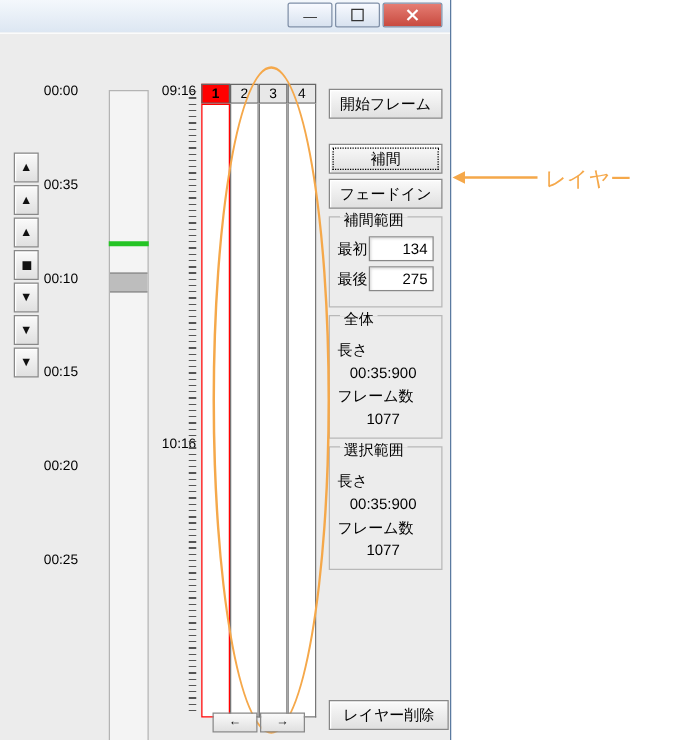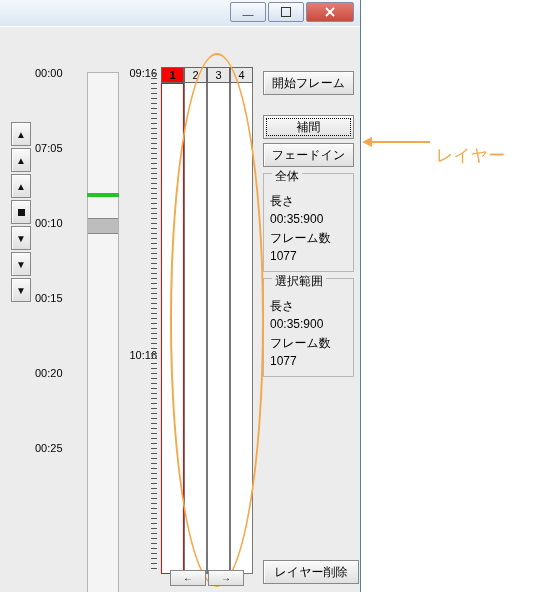--- a/index.html
+++ b/index.html
@@ -2,21 +2,21 @@
 <html><head>
 <meta charset="utf-8">
 <style>
 html,body{margin:0;padding:0;font-family:"MS UI Gothic","Meiryo",sans-serif;font-size:12px;background:#fff}
 .canvas{position:relative;width:559px;height:592px;background:#fff;overflow:hidden}
 
 
 .annotation-ellipse{position:absolute;left:170px;top:53px;width:90px;height:530px;border:2px solid #f5a84a;border-radius:50%/50%;pointer-events:none;z-index:50}
 .annotation-arrow{position:absolute;left:370px;top:141px;width:60px;height:2px;background:#f5a84a;z-index:50}
 .annotation-arrow::before{content:"";position:absolute;left:-8px;top:-4px;border-right:10px solid #f5a84a;border-top:5px solid transparent;border-bottom:5px solid transparent}
-.annotation-label{position:absolute;left:436px;top:144px;font-size:17px;color:#f5a84a;z-index:50}
+.annotation-label{position:absolute;left:436px;top:132px;font-size:17px;color:#f5a84a;z-index:50}
 
 
 .window{position:absolute;left:0;top:0;width:360px;height:592px;border-right:1px solid #5a7aa0}
 .titlebar{position:absolute;left:0;top:0;width:360px;height:26px;background:linear-gradient(#f4f8fc,#dce6f2);border-bottom:1px solid #b8c8dc}
 .tb-btns{position:absolute;right:4px;top:2px;display:flex;gap:0}
 .tb-btn{width:34px;height:18px;border:1px solid #8090a8;background:linear-gradient(#f8faff,#d8e2ef);border-radius:2px;margin-right:2px;display:flex;align-items:center;justify-content:center;font-size:11px;color:#333}
 .tb-btn.close{width:46px;background:linear-gradient(#e57d73,#c84a3f);color:#fff;font-weight:bold;font-size:13px}
 .tb-btn.close svg{width:12px;height:10px}
 
 .client{position:absolute;left:0;top:26px;width:360px;height:566px;background:#ececec;border-top:1px solid #fff}
@@ -57,21 +57,21 @@
 
 .side{position:absolute;left:260px;top:34px;width:91px;display:flex;flex-direction:column;gap:4px}
 .btn{height:22px;border:1px solid #888;background:linear-gradient(#fafafa,#e0e0e0);font-size:12px;display:flex;align-items:center;justify-content:center;box-shadow:inset 1px 1px 0 #fff}
 .btn.focus{outline:1px dotted #000;outline-offset:-4px}
 .grp{border:1px solid #b8b8b8;background:#ececec;padding:6px 6px 8px 6px;margin-top:2px}
 .grp-title{position:relative;top:-12px;left:2px;background:#ececec;display:inline-block;padding:0 3px;font-size:12px;height:6px}
 .grp .body{margin-top:-6px}
 .row{display:flex;align-items:center;justify-content:space-between;margin-bottom:4px}
 .row label{font-size:12px}
 .numbox{width:46px;height:18px;border:1px solid #888;background:#fff;text-align:right;padding-right:4px;font-size:12px;line-height:18px;box-shadow:inset 1px 1px 2px rgba(0,0,0,.15)}
-.val{text-align:left;font-size:12px;padding-right:4px;margin-top:2px}
+.val{text-align:center;font-size:12px;padding-right:4px;margin-top:2px}
 .lbl{font-size:12px;margin-top:4px}
 
 .del-btn{position:absolute;left:260px;bottom:6px;width:94px}
 </style>
 </head>
 <body>
 
 <div class="canvas">
 
   <div class="annotation-ellipse"></div>
@@ -103,21 +103,21 @@
           <div class="abtn">▲</div>
           <div class="abtn">▲</div>
           <div class="abtn sq"></div>
           <div class="abtn">▼</div>
           <div class="abtn">▼</div>
           <div class="abtn">▼</div>
         </div>
 
         <div class="major-ruler">
           <div class="major-tick" style="top:0px">00:00</div>
-          <div class="major-tick" style="top:75px">07:05</div>
+          <div class="major-tick" style="top:75px">00:35</div>
           <div class="major-tick" style="top:150px">00:10</div>
           <div class="major-tick" style="top:225px">00:15</div>
           <div class="major-tick" style="top:300px">00:20</div>
           <div class="major-tick" style="top:375px">00:25</div>
 
         </div>
 
         <div class="gray-strip">
           <div class="gray-thumb" style="top:145px"></div>
           <div class="gray-mark" style="top:120px"></div>
@@ -148,20 +148,33 @@
           <div class="hbtn">←</div>
           <div class="hbtn">→</div>
         </div>
 
         <div class="side">
           <div class="btn">開始フレーム</div>
           <div style="height:12px"></div>
           <div class="btn focus">補間</div>
           <div class="btn">フェードイン</div>
 
+          <div class="grp">
+            <span class="grp-title">補間範囲</span>
+            <div class="body">
+              <div class="row">
+                <label>最初</label>
+                <div class="numbox">134</div>
+              </div>
+              <div class="row">
+                <label>最後</label>
+                <div class="numbox">275</div>
+              </div>
+            </div>
+          </div>
 
           <div class="grp">
             <span class="grp-title">全体</span>
             <div class="body">
               <div class="lbl">長さ</div>
               <div class="val">00:35:900</div>
               <div class="lbl">フレーム数</div>
               <div class="val">1077</div>
             </div>
           </div>

